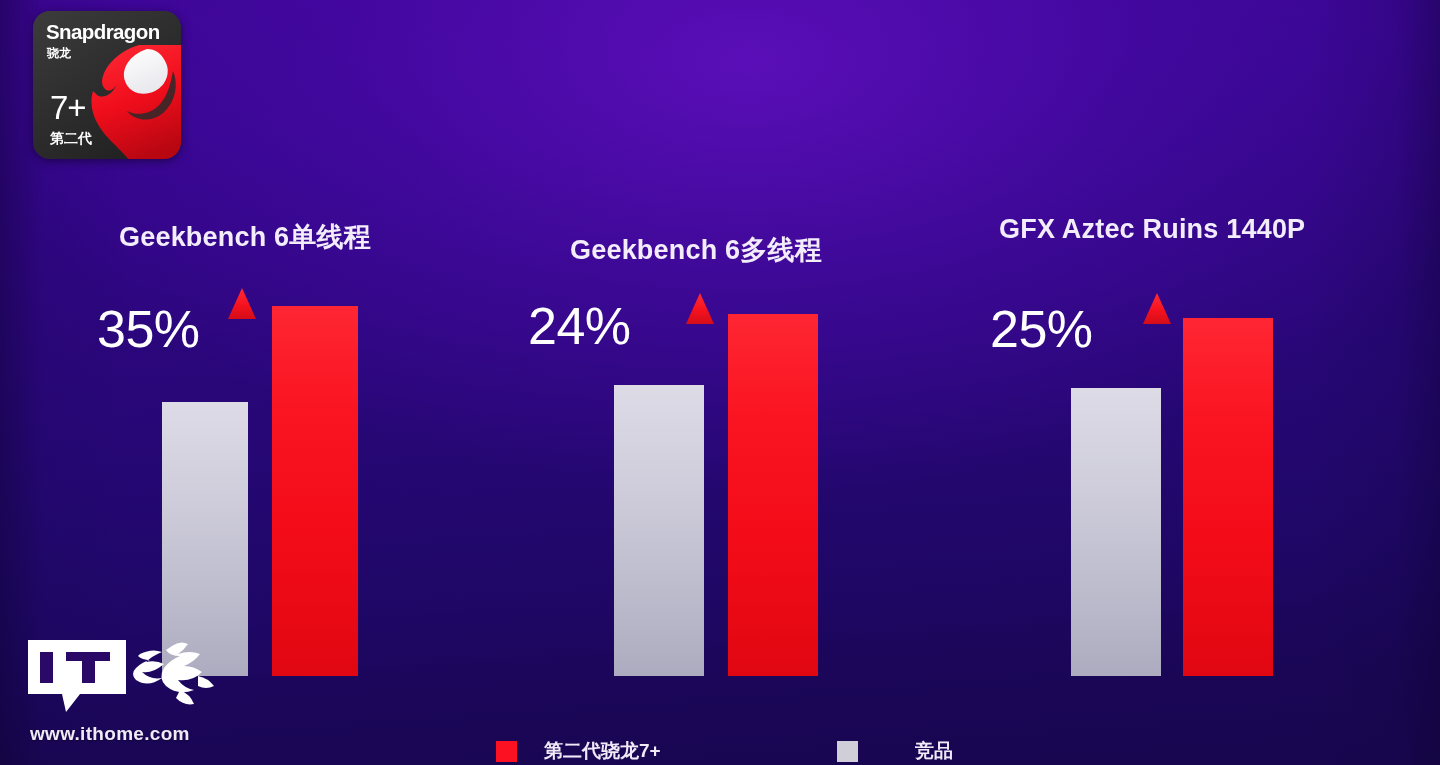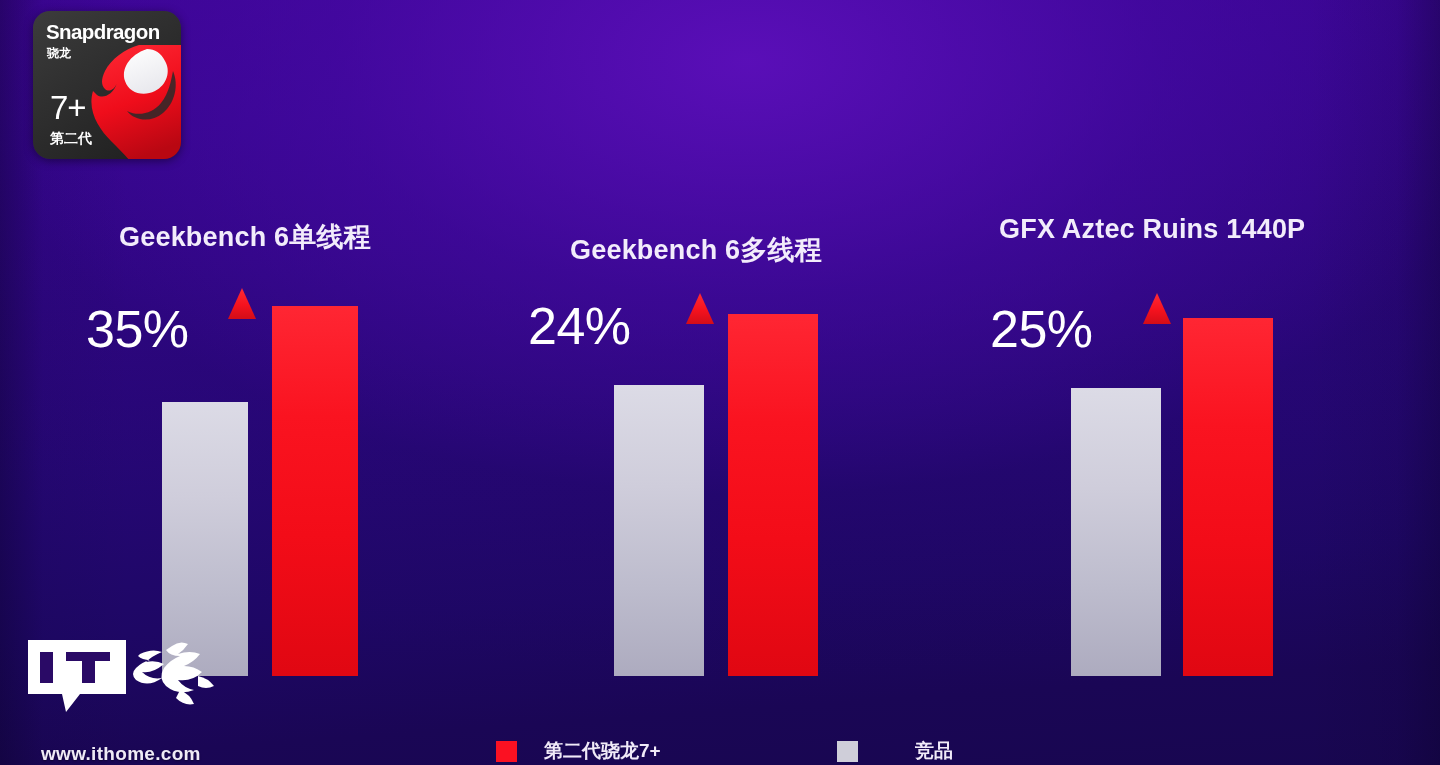--- a/index.html
+++ b/index.html
@@ -109,25 +109,24 @@
   .legend-label {
     margin-left: 27px;
     color: #f0eaf8;
     font-size: 19px; font-weight: 700;
     white-space: nowrap;
   }
 
   
   .watermark { position: absolute; left: 22px; top: 636px; width: 200px; height: 118px; }
   .wm-url {
-    position:absolute; left: 19px; top: 87px;
+    position:absolute; left: 8px; top: 87px;
     color: #efeaf6; font-size: 19px; font-weight: 700;
     letter-spacing: 0.3px; white-space: nowrap;
     text-shadow: 0 1px 2px rgba(0,0,0,0.4);
-    margin-top: 20px;
   }
 </style>
 </head>
 <body>
 
 <div id="slide">
 
   <div class="chip">
     <div class="brand">Snapdragon</div>
     <div class="brand-cn">骁龙</div>
@@ -147,21 +146,21 @@
       </defs>
       <path d="M16 46 C10 66, 22 84, 34 96 C44 106, 52 114, 56 120 L112 120 L112 0 L62 0 C48 4, 34 14, 28 26 C24 34, 24 40, 28 44 C32 48, 38 44, 40 38 C36 50, 26 54, 20 50 Z" fill="url(#sred)"></path>
       <path d="M70 4 C52 10, 44 24, 48 36 C52 48, 66 52, 78 46 C90 40, 94 26, 88 16 C84 8, 78 4, 70 4 Z" fill="url(#swhite)"></path>
       <path d="M96 26 C102 40, 98 58, 86 68 C74 78, 58 76, 50 66 C62 72, 76 68, 84 58 C92 48, 94 36, 96 26 Z" fill="#2a2a2a" opacity="0.85"></path>
     </svg>
   </div>
 
 
   <div class="group">
     <div class="grp-title" style="left:119px; top:219px;">Geekbench 6单线程</div>
-    <div class="pct" style="left:86px; top:303px;">35%</div>
+    <div class="pct" style="left:97px; top:303px;">35%</div>
     <div class="arrow" style="left:228px; top:288px;">
         <i></i>
       </div>
     <div class="bar gray" style="left:162px; top:402px; width:86px; height:274px;"></div>
     <div class="bar red" style="left:272px; top:306px; width:86px; height:370px;"></div>
   </div>
 
   <div class="group">
     <div class="grp-title" style="left:570px; top:232px;">Geekbench 6多线程</div>
     <div class="pct" style="left:528px; top:300px;">24%</div>

